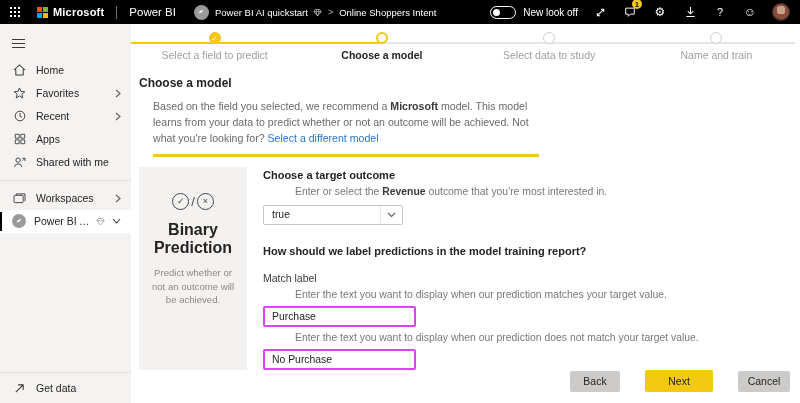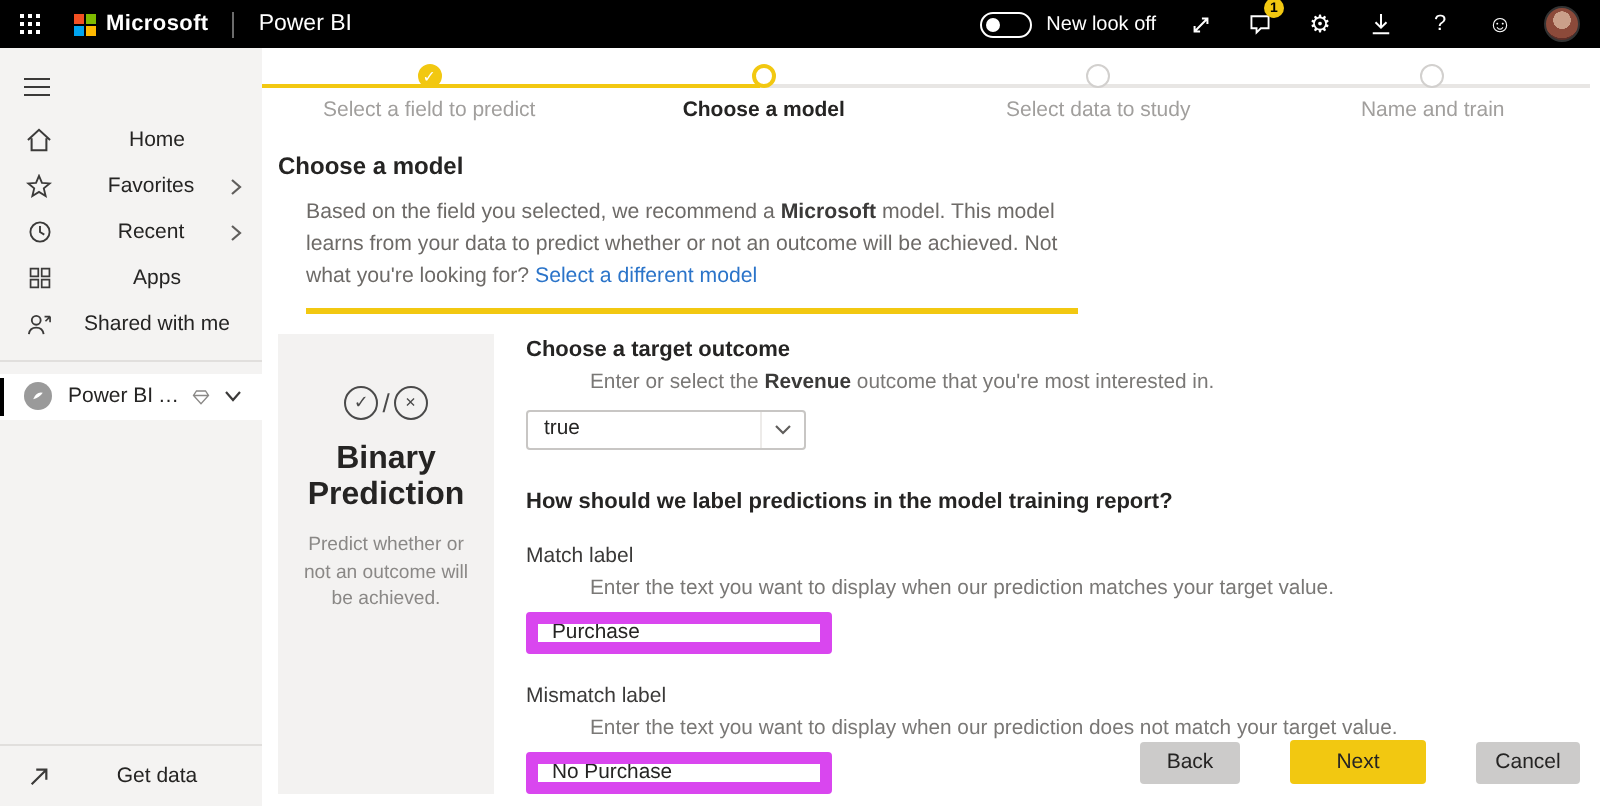--- a/index.html
+++ b/index.html
@@ -32,21 +32,21 @@
     background:#F2C811; color:#000; font-size:7px; font-weight:bold; display:flex; align-items:center; justify-content:center; }
   .glyph { font-size:12px; line-height:1; color:#fff; }
   .qmark { font-size:11px; }
   .profile-avatar { width:18px; height:18px; border-radius:50%; cursor:pointer;
     background:radial-gradient(circle at 50% 38%, #caa08a 0 34%, #8c4a3a 35% 70%, #5e2f28 71%); border:1px solid #333; }
 
   
   .shell { display:flex; height:379px; }
 
   
-  .sidebar { width:131px; background:#f4f3f2; display:flex; flex-direction:column; padding-top:6px; flex:none;text-align:center; }
+  .sidebar { width:131px; background:#f4f3f2; display:flex; flex-direction:column; padding-top:6px; flex:none; }
   .burger { padding:6px 12px 8px; cursor:pointer; }
   .burger i { display:block; width:13px; height:1.5px; background:#3b3a39; margin:2.5px 0; }
   .side-item { display:flex; align-items:center; height:23px; padding:0 10px 0 12px; cursor:pointer; color:#252423; }
   .side-ic { width:15px; display:inline-flex; justify-content:center; margin-right:9px; flex:none; }
   .side-label { font-size:10.5px; white-space:nowrap; overflow:hidden; text-overflow:ellipsis; flex:1; }
   .side-chev { margin-left:auto; display:inline-flex; color:#605e5c; }
   .side-sep { height:1px; background:#e1dfdd; margin:6px 0; }
   .side-item.selected { background:#fff; position:relative; }
   .side-item.selected::before { content:""; position:absolute; left:0; top:2px; bottom:2px; width:2px; background:#000; }
   .ws-avatar { width:14px; height:14px; border-radius:50%; background:#9a9a9a; display:flex; align-items:center; justify-content:center; flex:none; margin-right:8px; }
@@ -90,21 +90,21 @@
   .form-col { margin-left:16px; }
   .sec-heading { font-size:11px; font-weight:bold; color:#252423; margin-top:2px; }
   .field-desc { font-size:10.4px; color:#7a7876; margin-top:5px;padding-left:32px; }
   .field-desc b { color:#3b3a39; }
   .dropdown { margin-top:8px; width:140px; height:20px; border:1px solid #c8c6c4; border-radius:2px; background:#fff;
     display:flex; align-items:center; cursor:pointer; }
   .dropdown .dd-value { flex:1; font-size:10.4px; color:#252423; padding-left:8px; }
   .dropdown .dd-chev { width:22px; height:100%; display:flex; align-items:center; justify-content:center; border-left:1px solid #edebe9; color:#605e5c; }
   .labels-heading { margin-top:20px; }
   .field-label { font-size:10.5px; color:#3b3a39; margin-top:15px; }
-  .text-input { display:block; margin-top:6px; width:153px; height:21px; border:6px solid #d946ef; border-radius:2px;
+  .text-input { display:block; margin-top:6px; width:153px; height:21px; border:2px solid #d946ef; border-radius:2px;
     font-size:10.4px; color:#252423; padding:0 7px; font-family:inherit; outline:none; }
 
   
   .wizard-footer { position:absolute; right:10px; bottom:11px; display:flex; align-items:center; gap:25px; }
   .btn { height:21px; border:none; border-radius:2px; font-size:10.5px; font-family:inherit; color:#252423; cursor:pointer; }
   .btn-secondary { background:#cccbca; width:50px; }
   .btn-primary { background:#F2C811; width:68px; height:22px; font-weight:400; }
   .btn-cancel { width:52px; }
 </style>
 </head>
@@ -125,20 +125,35 @@
   <span class="mslogo">
       <i></i>
       <i></i>
       <i></i>
       <i></i>
     </span>
   <span class="brand">Microsoft</span>
   <span class="nav-divider"></span>
   <span class="product">Power BI</span>
 
+  <span class="crumb">
+    <span class="crumb-avatar">
+      <svg width="8" height="8" viewBox="0 0 10 10">
+          <path d="M2 7 Q4 2 8 3 Q6 6 2 7Z" fill="#fff"></path>
+        </svg>
+    </span>
+    <span>Power BI AI quickstart</span>
+    <span class="gem">
+      <svg width="9" height="9" viewBox="0 0 12 12">
+          <path d="M3 2 L9 2 L11 5 L6 10.5 L1 5 Z M1 5 L11 5 M6 10.5 L3.8 5 L5 2 M6 10.5 L8.2 5 L7 2" fill="none" stroke="#cfcfcf" stroke-width="0.9"></path>
+        </svg>
+    </span>
+    <span class="crumb-sep">&gt;</span>
+    <span>Online Shoppers Intent</span>
+  </span>
 
   <span class="nav-right">
     <span class="toggle-group">
       <span class="toggle">
           <i></i>
         </span>
       <span class="toggle-label">New look off</span>
     </span>
     <span class="nav-ic">
       <svg width="11" height="11" viewBox="0 0 12 12">
@@ -225,20 +240,34 @@
             <circle cx="5.5" cy="4.5" r="2.4" fill="none" stroke="#3b3a39" stroke-width="1"></circle>
             <path d="M1.5 12 Q2 8.5 5.5 8.5 Q9 8.5 9.5 12" fill="none" stroke="#3b3a39" stroke-width="1"></path>
             <path d="M10 2.5 H13 M13 2.5 V5.5 M13 2.5 L10.5 5" fill="none" stroke="#3b3a39" stroke-width="0.9"></path>
           </svg>
       </span>
       <span class="side-label">Shared with me</span>
     </div>
 
     <div class="side-sep"></div>
 
+    <div class="side-item">
+      <span class="side-ic">
+        <svg width="13" height="11" viewBox="0 0 14 12">
+            <rect x="1" y="2.5" width="10" height="8" rx="1.2" fill="none" stroke="#3b3a39" stroke-width="1"></rect>
+            <path d="M3.5 2.5 V1 H13 V9" fill="none" stroke="#3b3a39" stroke-width="1"></path>
+          </svg>
+      </span>
+      <span class="side-label">Workspaces</span>
+      <span class="side-chev">
+        <svg width="6" height="9" viewBox="0 0 6 9">
+            <path d="M1 1 L5 4.5 L1 8" fill="none" stroke="#605e5c" stroke-width="1.1"></path>
+          </svg>
+      </span>
+    </div>
 
     <div class="side-item selected">
       <span class="ws-avatar">
         <svg width="8" height="8" viewBox="0 0 10 10">
             <path d="M2 7 Q4 2 8 3 Q6 6 2 7Z" fill="#fff"></path>
           </svg>
       </span>
       <span class="side-label">Power BI AI q...</span>
       <span class="side-chev" style="margin-right:7px;">
         <svg width="9" height="9" viewBox="0 0 12 12">
@@ -322,21 +351,20 @@
               </svg>
           </span>
         </div>
 
         <h2 class="sec-heading labels-heading">How should we label predictions in the model training report?</h2>
 
         <div class="field-label">Match label</div>
         <p class="field-desc">Enter the text you want to display when our prediction matches your target value.</p>
         <input class="text-input" type="text" value="Purchase" style="">
 
-        <div class="field-label">Mismatch label</div>
         <p class="field-desc">Enter the text you want to display when our prediction does not match your target value.</p>
         <input class="text-input" type="text" value="No Purchase" style="">
       </div>
     </div>
 
     <div class="wizard-footer">
       <button class="btn btn-secondary">Back</button>
       <button class="btn btn-primary">Next</button>
       <button class="btn btn-secondary btn-cancel">Cancel</button>
     </div>

